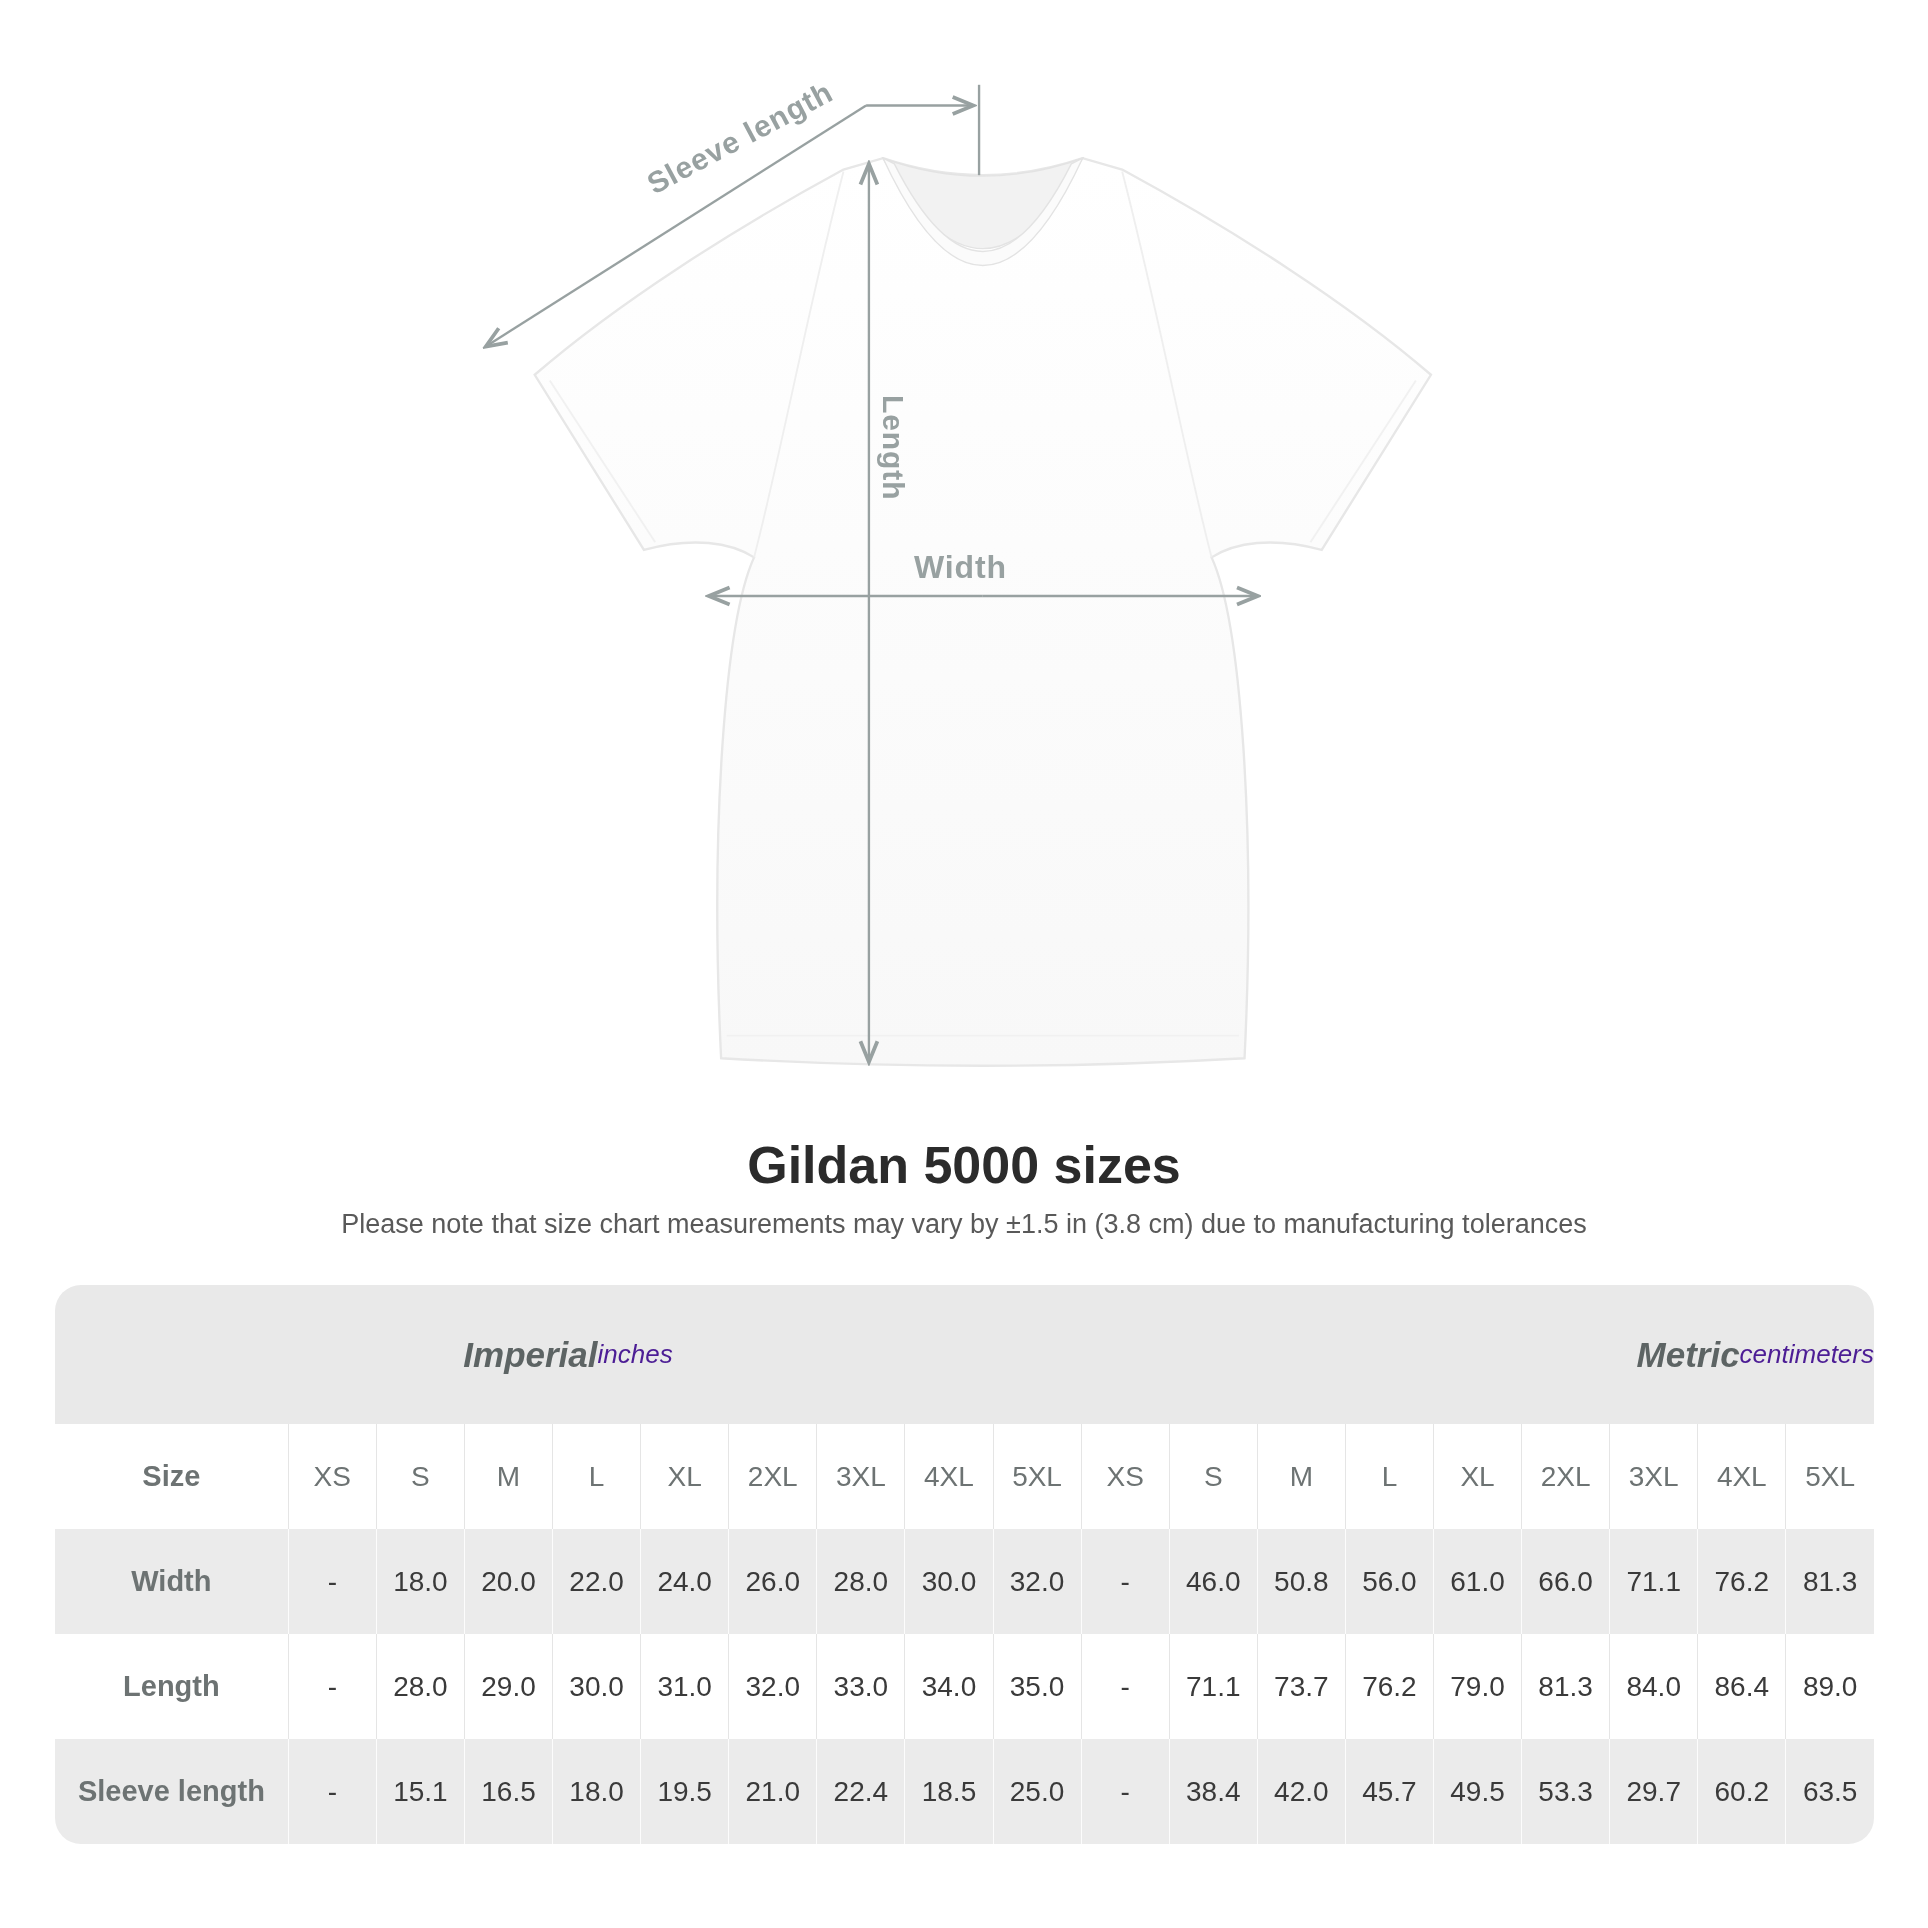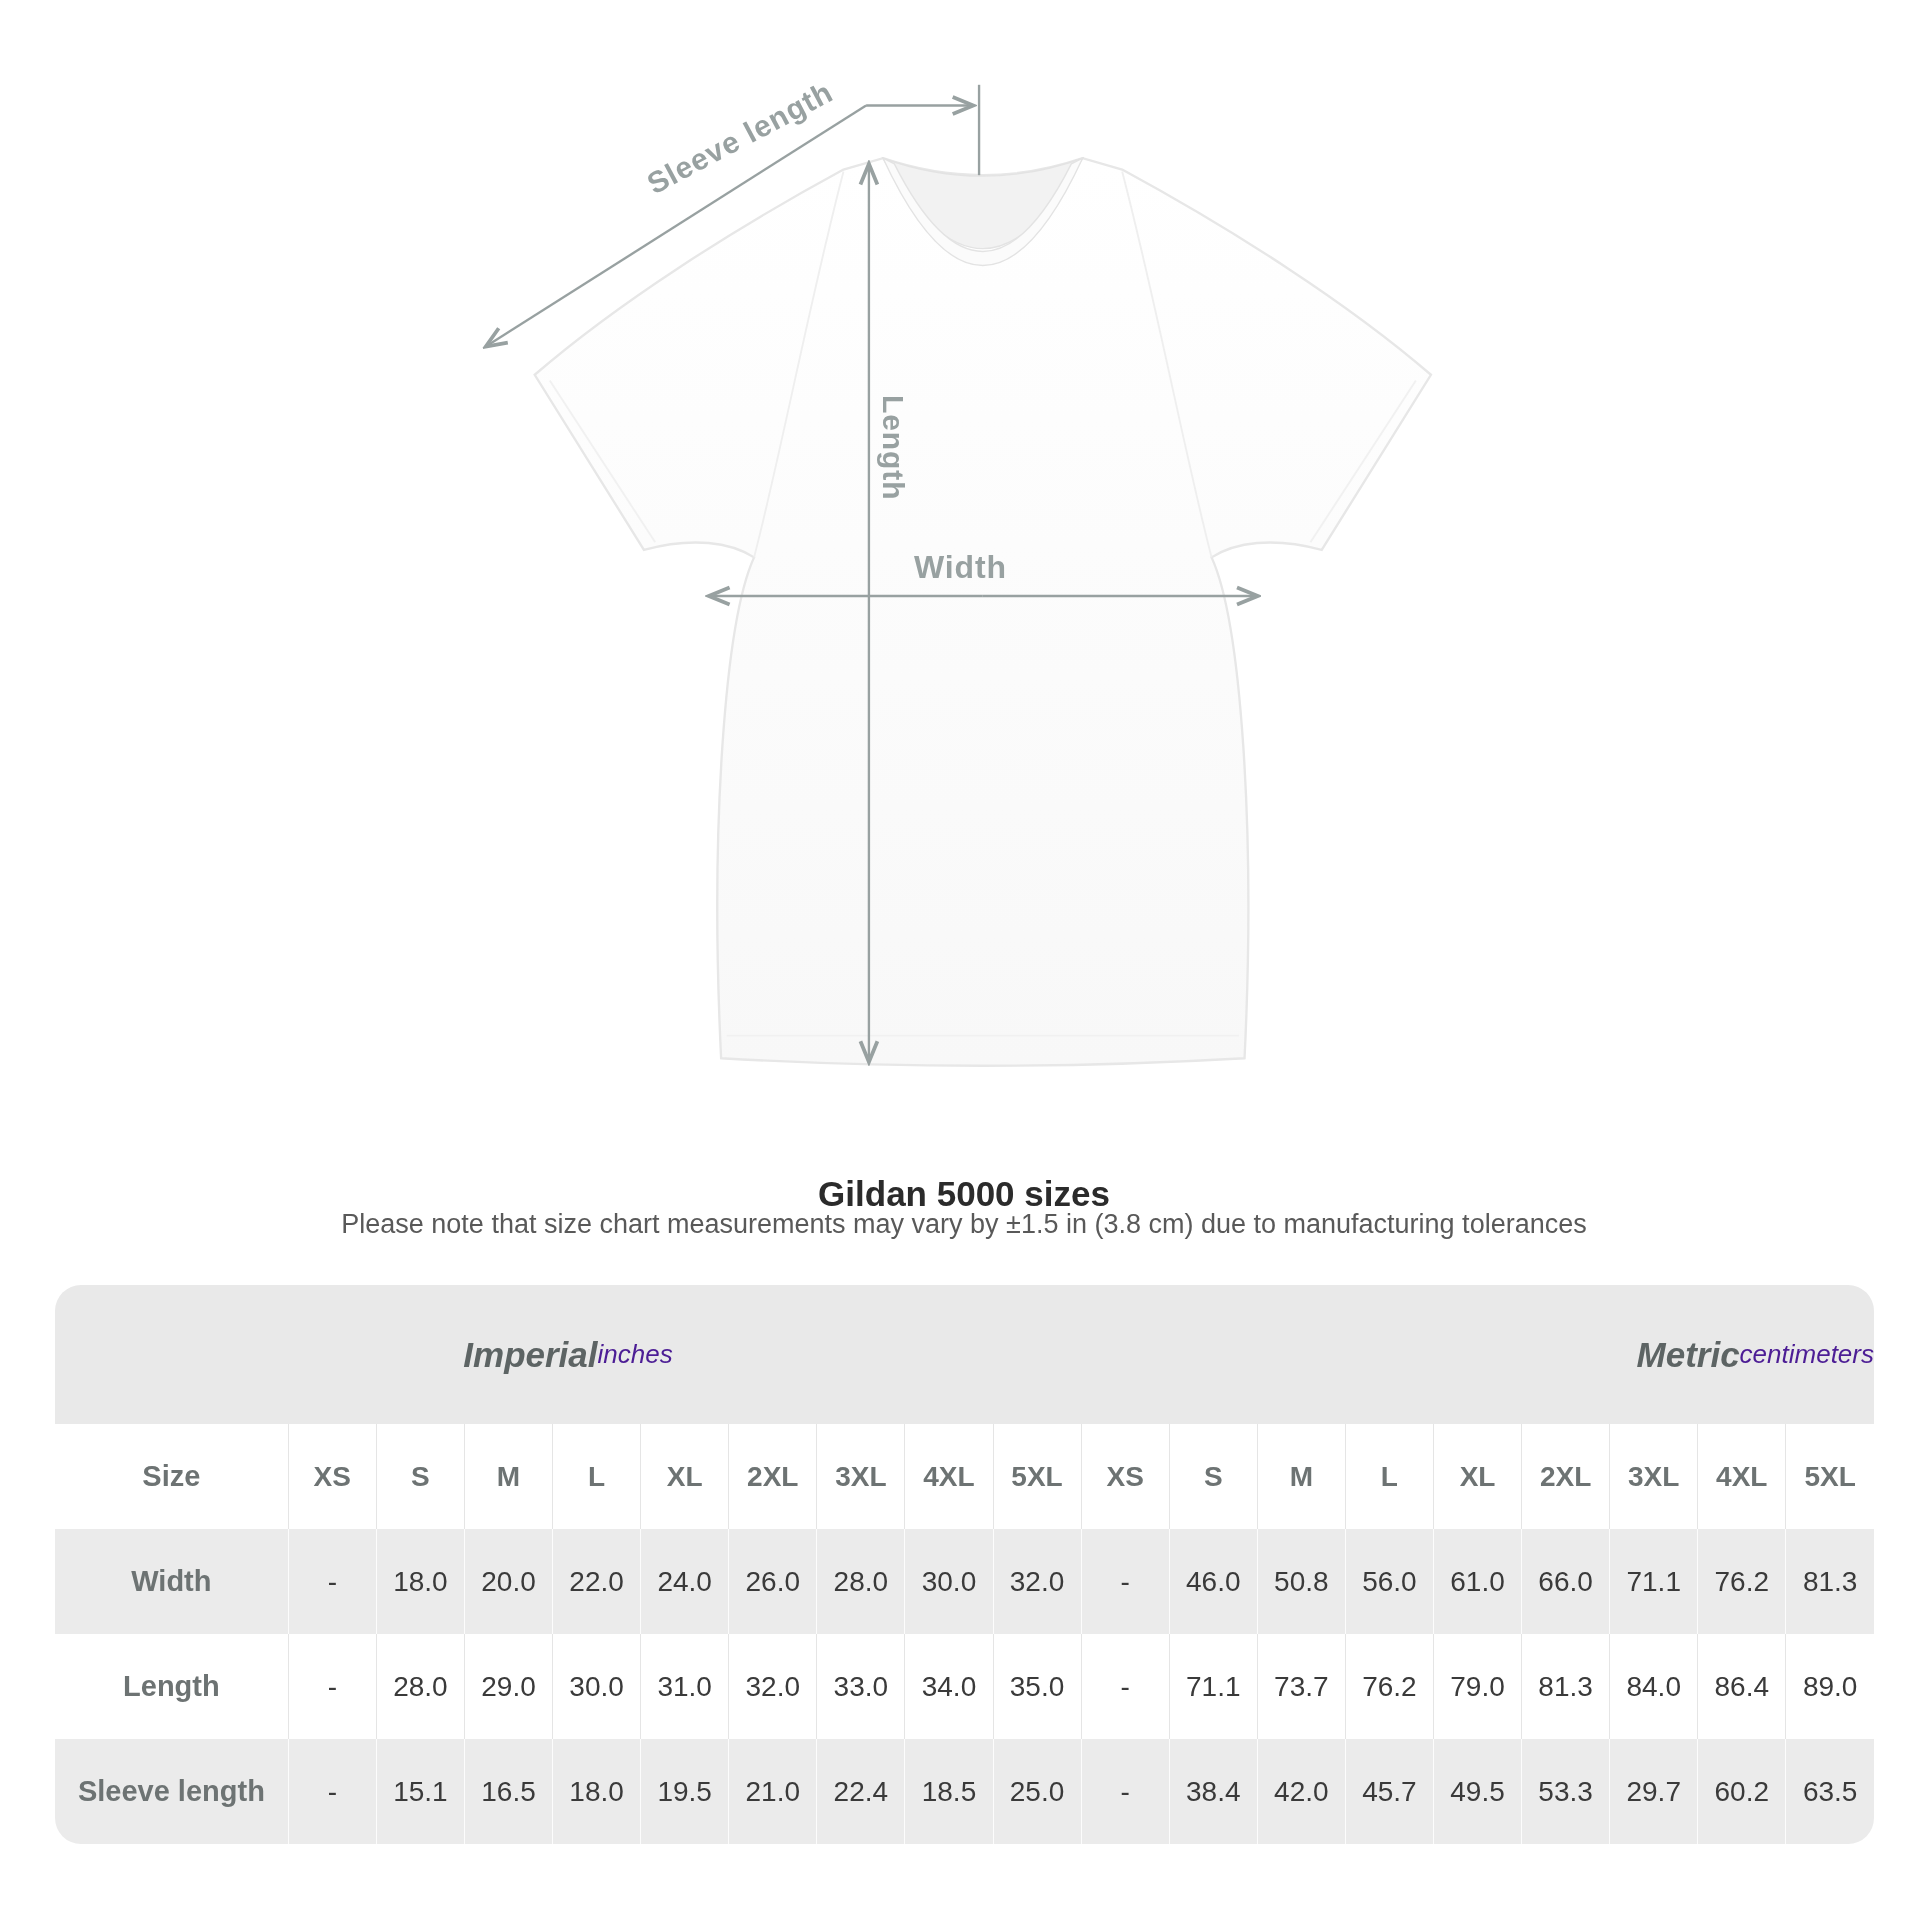--- a/index.html
+++ b/index.html
@@ -11,21 +11,21 @@
   .diagram-svg{position:absolute;left:0;top:0;}
   .measure-label{
     position:absolute;color:#98a1a1;font-weight:bold;font-size:30px;letter-spacing:0.9px;
   }
   .lbl-sleeve{left:565px;top:121px;width:350px;text-align:center;transform:rotate(-28deg);}
   .lbl-length{left:876px;top:395px;writing-mode:vertical-rl;height:151px;}
   .lbl-width{left:885px;top:549px;width:151px;text-align:center;font-size:32px;}
   
   .chart-title{
     position:absolute;top:1135px;left:0;width:100%;text-align:center;
-    font-size:35px;font-weight:bold;color:#2b2b2b;margin-top:39px;
+    font-size:52px;font-weight:bold;color:#2b2b2b;
   }
   .chart-subtitle{
     position:absolute;top:1209px;left:0;width:100%;text-align:center;
     font-size:27px;color:#595959;
   }
   
   .size-card{
     position:absolute;left:55px;top:1285px;width:1819px;
     border-radius:26px;overflow:hidden;background:#ffffff;
   }
@@ -37,21 +37,21 @@
   .grp-unit{font-size:26px;font-style:italic;color:#4c1d95;}
   table.size-table{border-collapse:collapse;table-layout:fixed;width:1819px;}
   col.c-label{width:233px;}
   col.c-data{width:88px;}
   tr.trow{height:105px;}
   td{text-align:center;vertical-align:middle;font-size:28px;padding:0;}
   tr.r-gray{background:#ebebeb;}
   tr.r-gray td + td{border-left:1.9px solid rgba(255,255,255,0.85);}
   tr.r-white td + td{border-left:0.9px solid #e5e5e5;}
   td.lbl{font-weight:bold;color:#6d7373;font-size:29px;}
-  td.szh{font-weight:bold;color:#6d7373;}
+  td.szh{font-weight:normal;color:#6d7373;}
   td.val{color:#3a3a3a;}
 </style>
 </head>
 <body>
 
 <div class="page">
 
   <svg class="diagram-svg" width="1928" height="1111" viewBox="0 0 2048 1180">
     <defs>
       <linearGradient id="gShirt" x1="0" y1="0" x2="0" y2="1">

